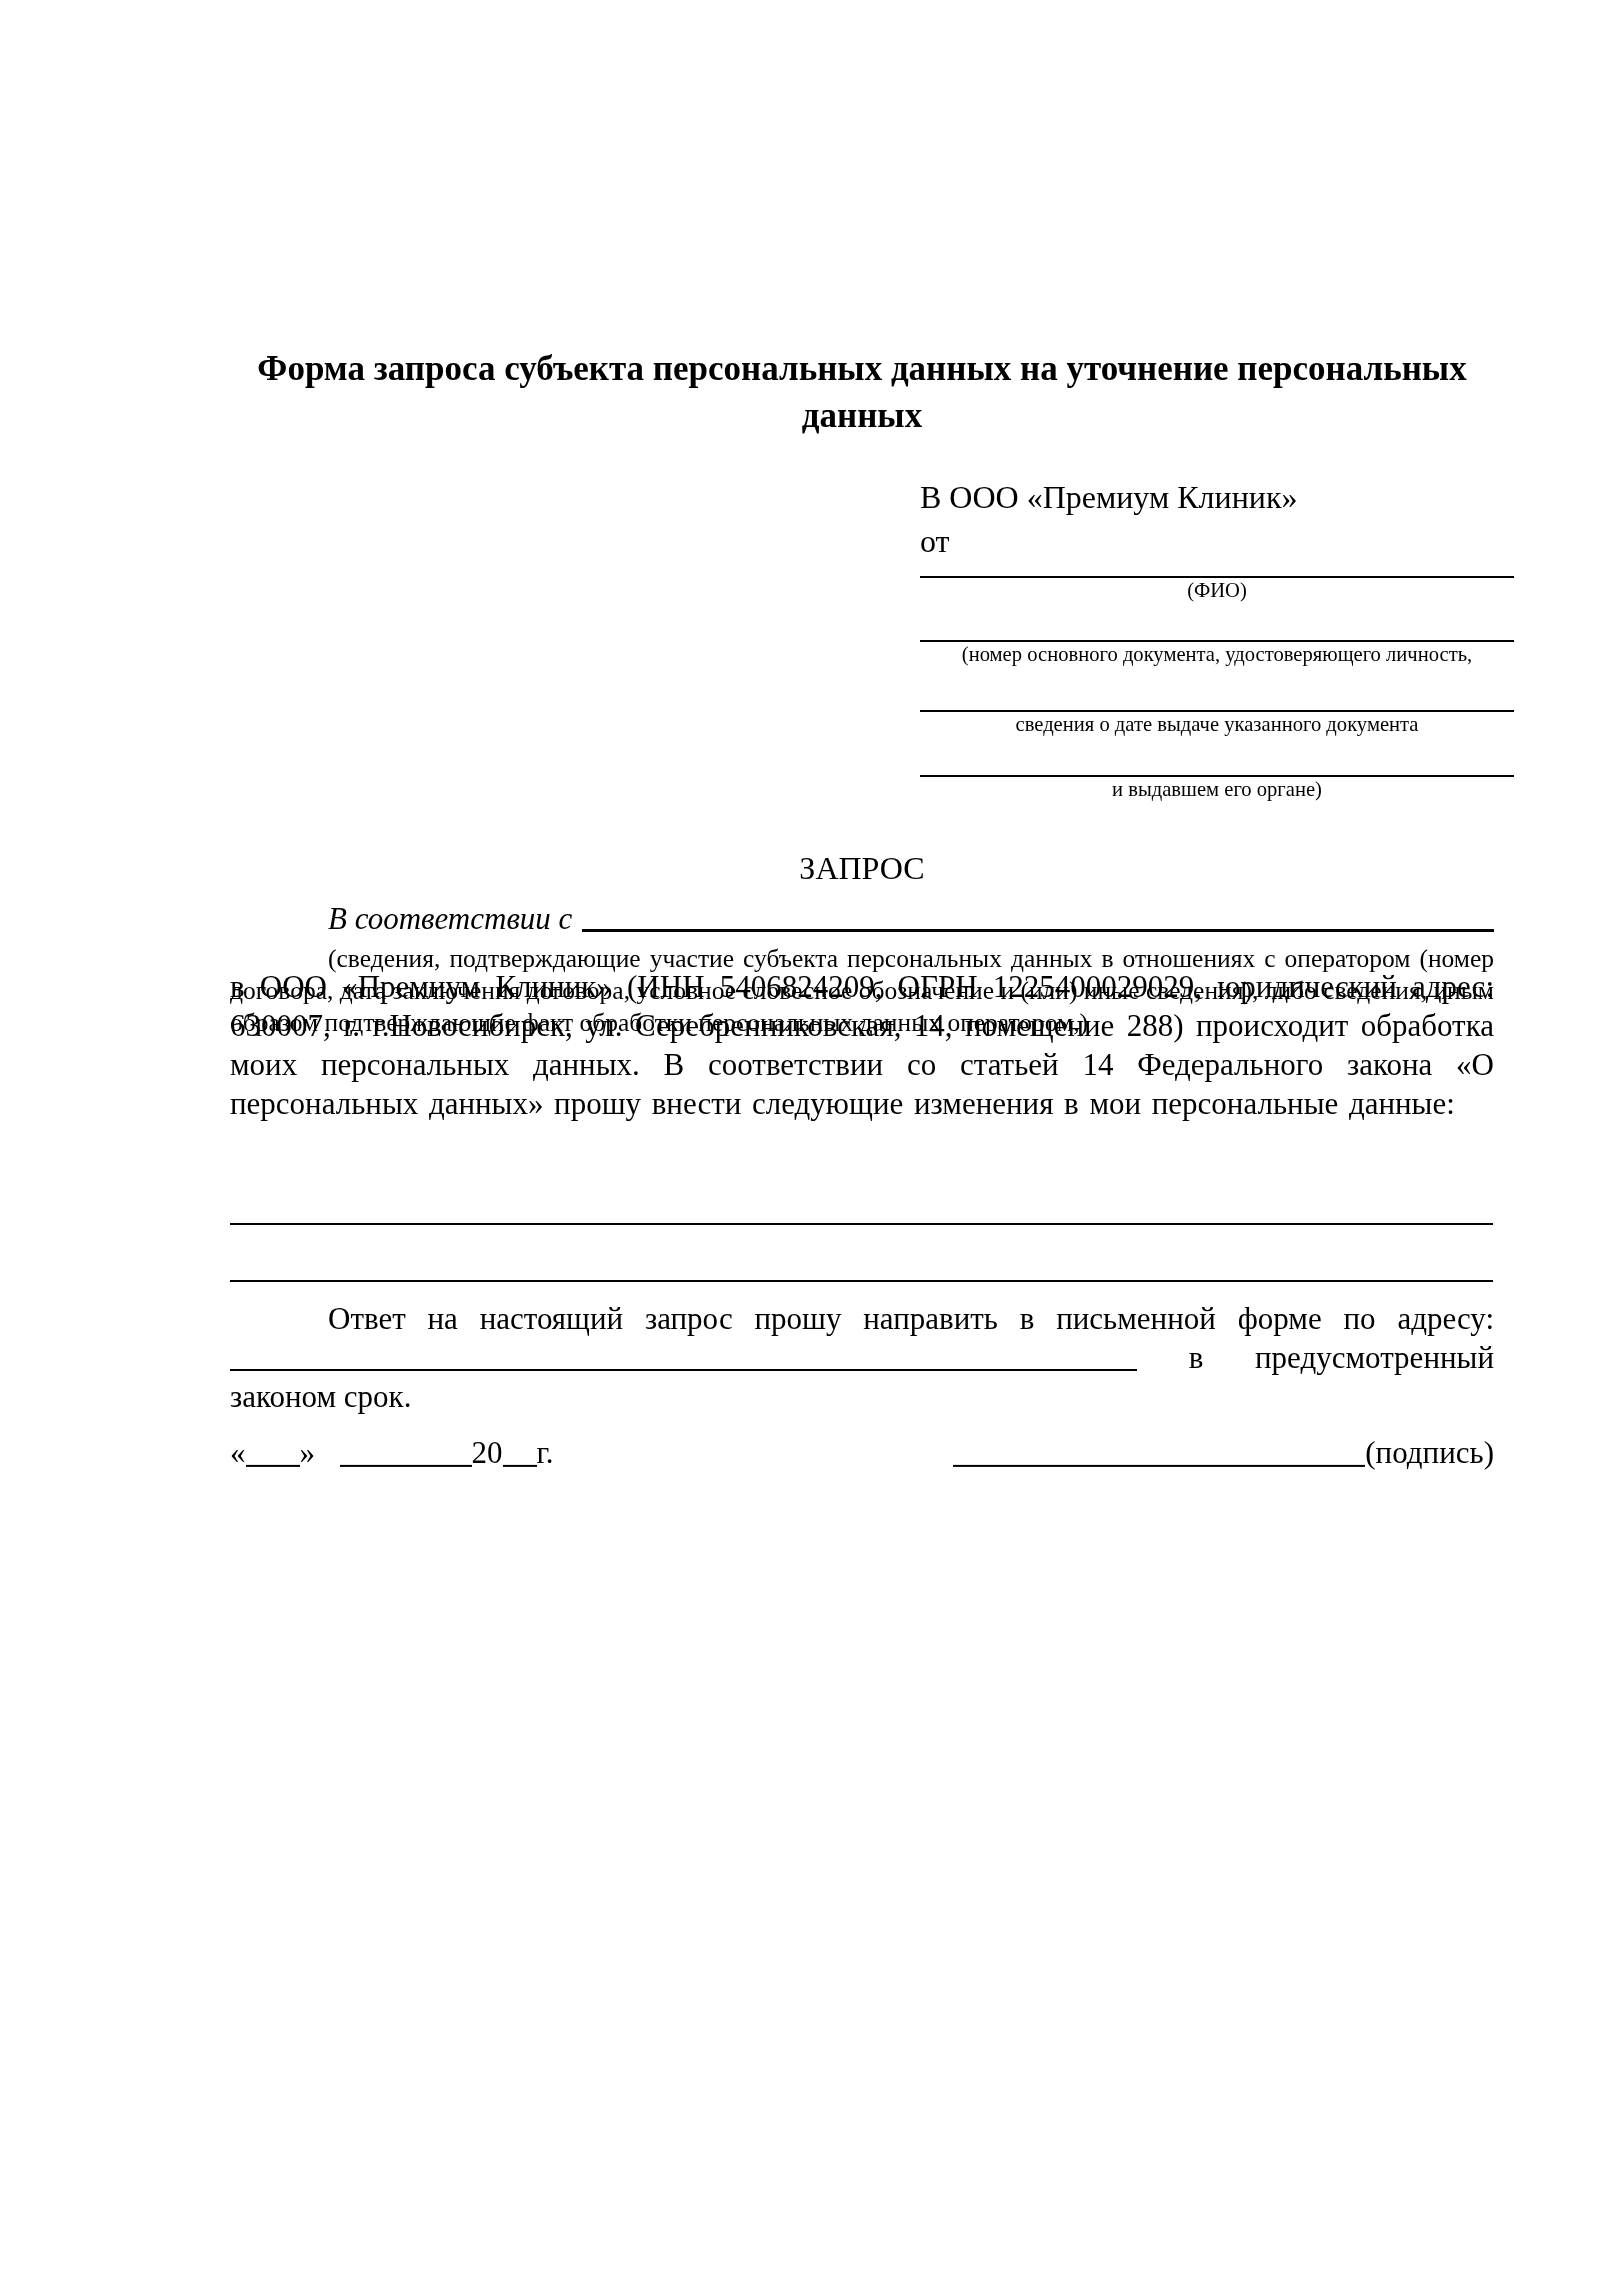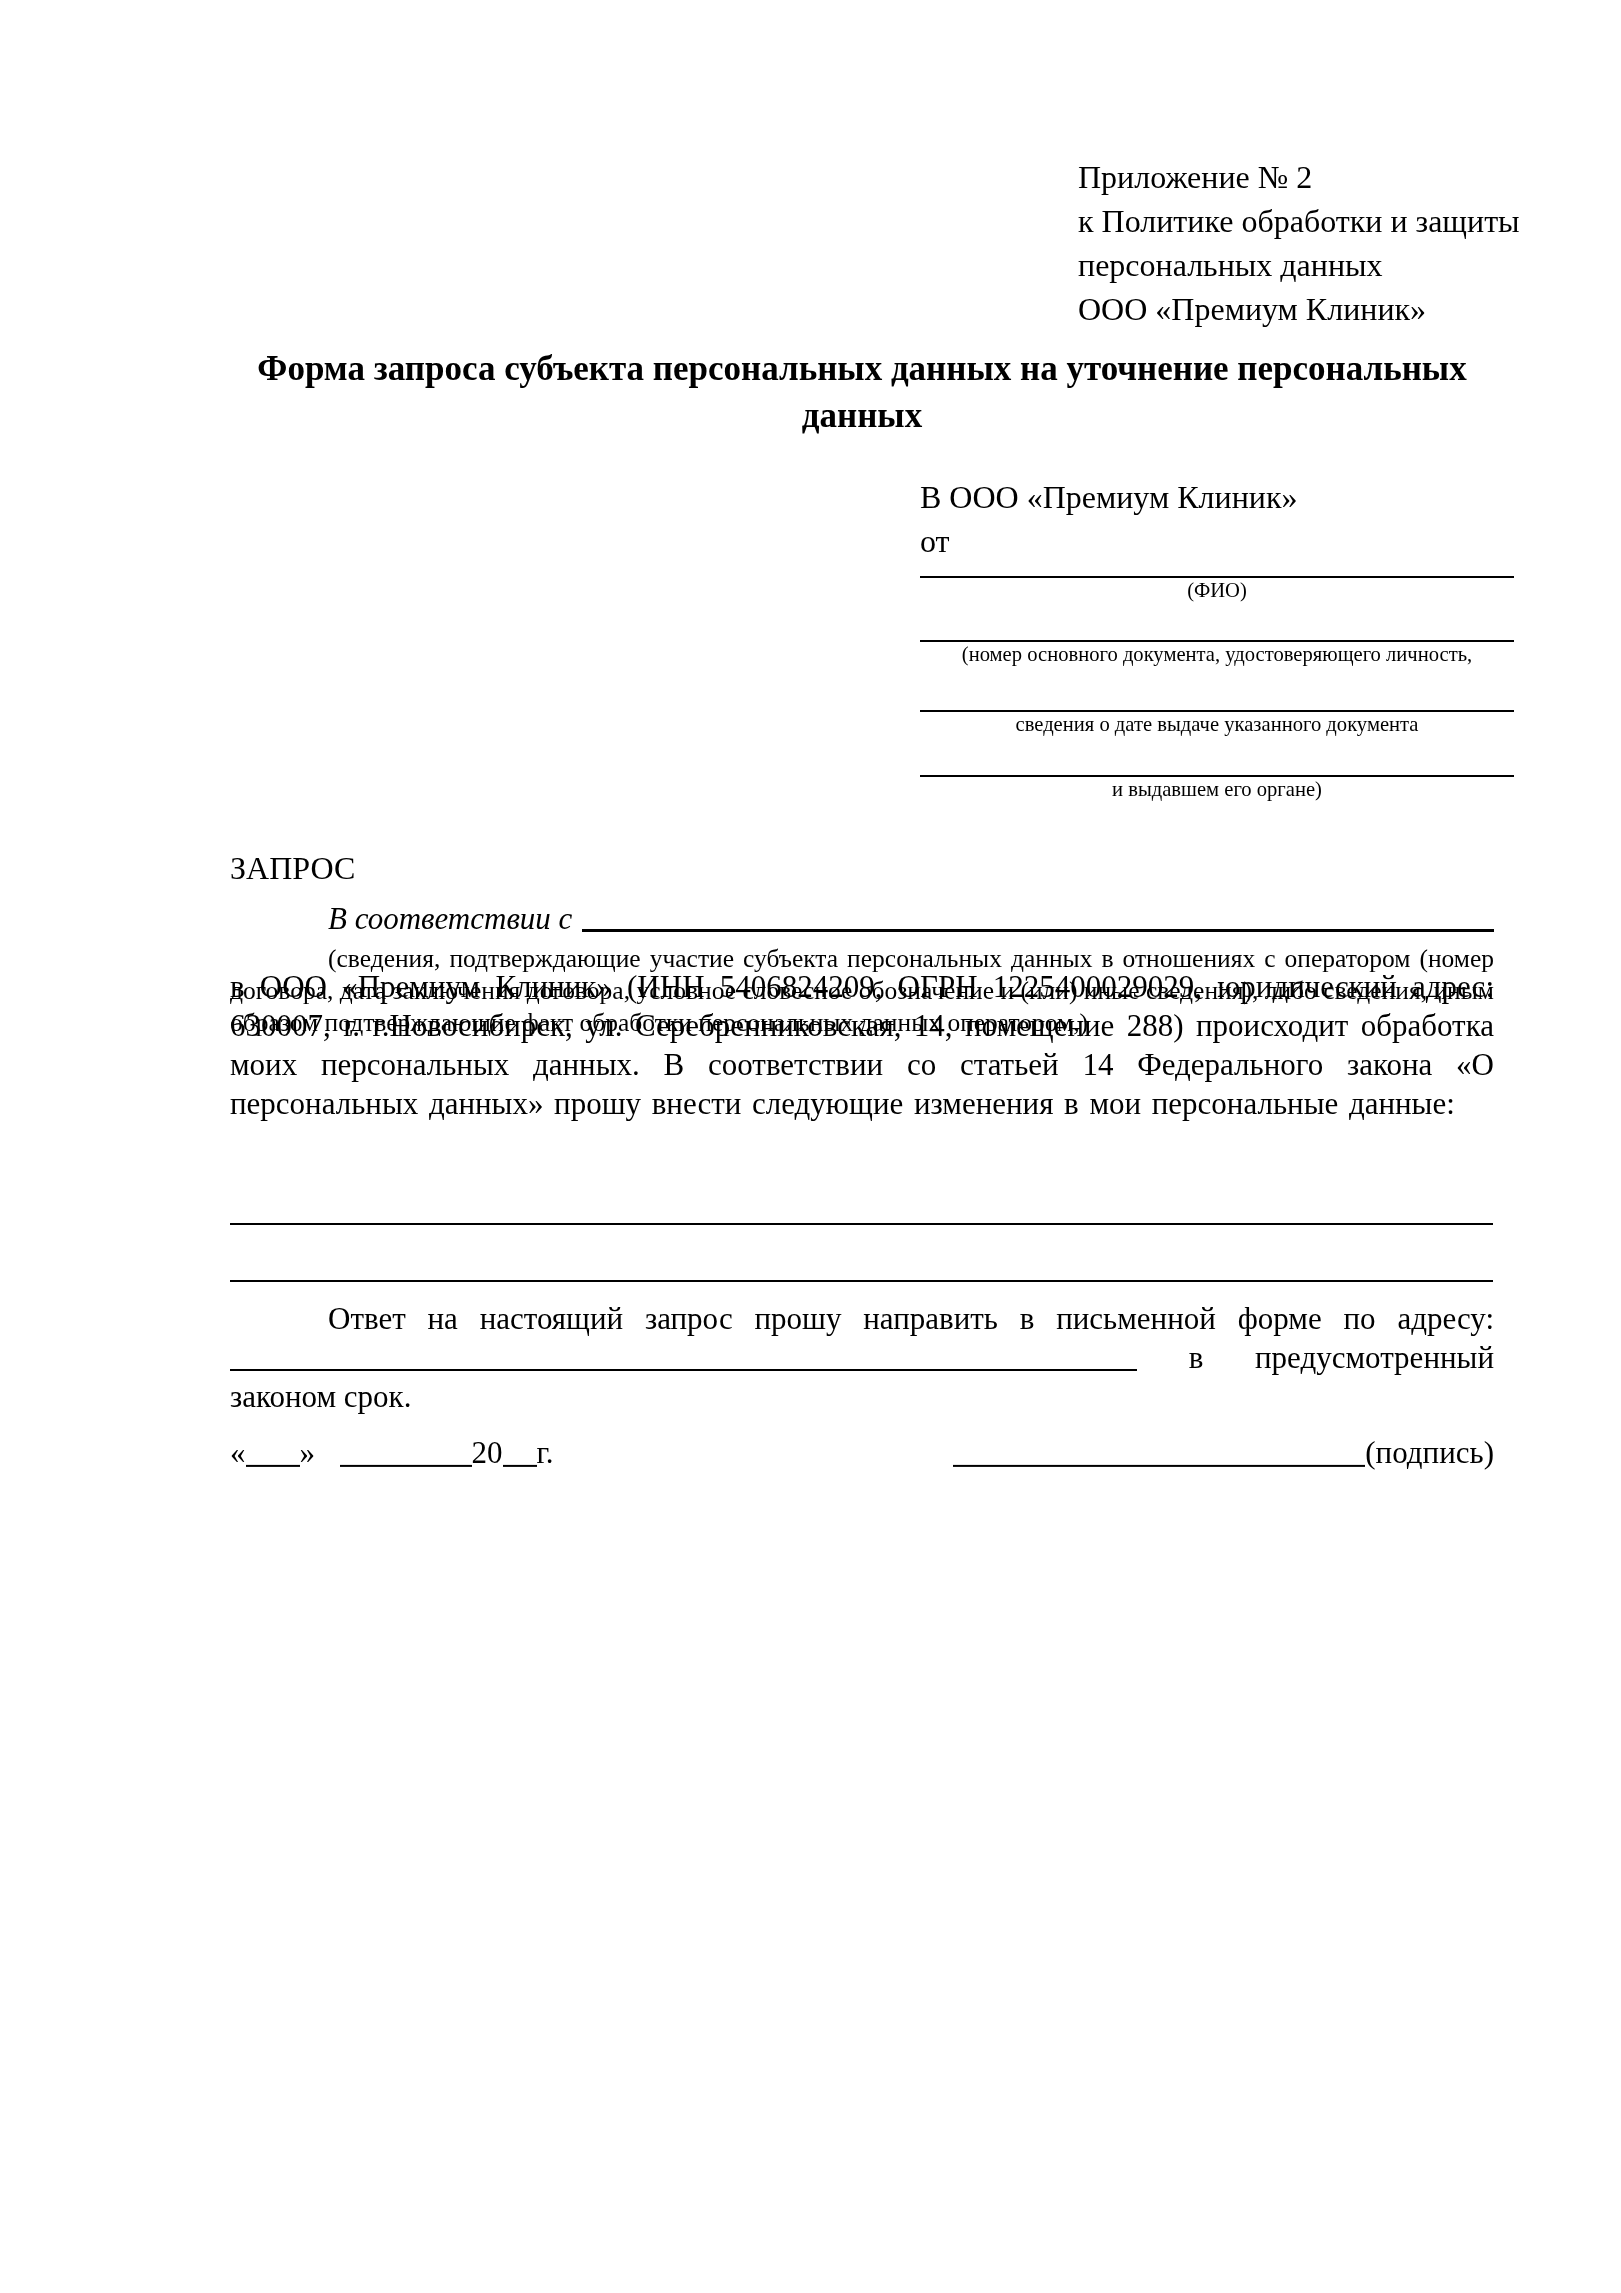--- a/index.html
+++ b/index.html
@@ -28,21 +28,21 @@
   .addr-line { white-space:nowrap; }
   .slot-line { height:0; border-bottom:2.9px solid #000; }
   .slot-label { text-align:center; font-size:20.6px; line-height:25.5px; }
   .slot-1 .slot-line { margin-top:12.7px; }
   .slot-2 .slot-line { margin-top:37px; }
   .slot-3 .slot-line { margin-top:42px; }
   .slot-4 .slot-line { margin-top:38px; }
   
   .request-heading {
     position:absolute; left:230px; top:848px; width:1264px;
-    text-align:left; font-size:32px; line-height:41px;
+    text-align:center; font-size:32px; line-height:41px;
   }
   
   .intro-row {
     position:absolute; left:230px; top:898px; width:1264px;
     display:flex; align-items:flex-end;
     font-size:31px; line-height:41px;font-style:italic;
   }
   .intro-indent { display:inline-block; width:98px; }
   .intro-fill { flex:1; border-bottom:3.9px solid #000; margin:0 0 6.9px 9.8px; height:0; }
   
@@ -81,26 +81,20 @@
   .blank.day   { width:54px; }
   .blank.month { width:132px; margin-left:24.5px; }
   .blank.year  { width:34px; }
   .blank.sign  { width:412px; }
 </style>
 </head>
 <body>
 
 <div class="page">
 
-  <div class="header-note">
-    <div>Приложение № 2</div>
-    <div>к Политике обработки и защиты</div>
-    <div>персональных данных</div>
-    <div>ООО «Премиум Клиник»</div>
-  </div>
 
   <div class="doc-title">Форма запроса субъекта персональных данных на уточнение персональных данных</div>
 
   <div class="addressee">
     <div class="addr-line">В ООО «Премиум Клиник»</div>
     <div class="addr-line">от</div>
 
     <div class="slot slot-1">
       <div class="slot-line"></div>
       <div class="slot-label">(ФИО)</div>

